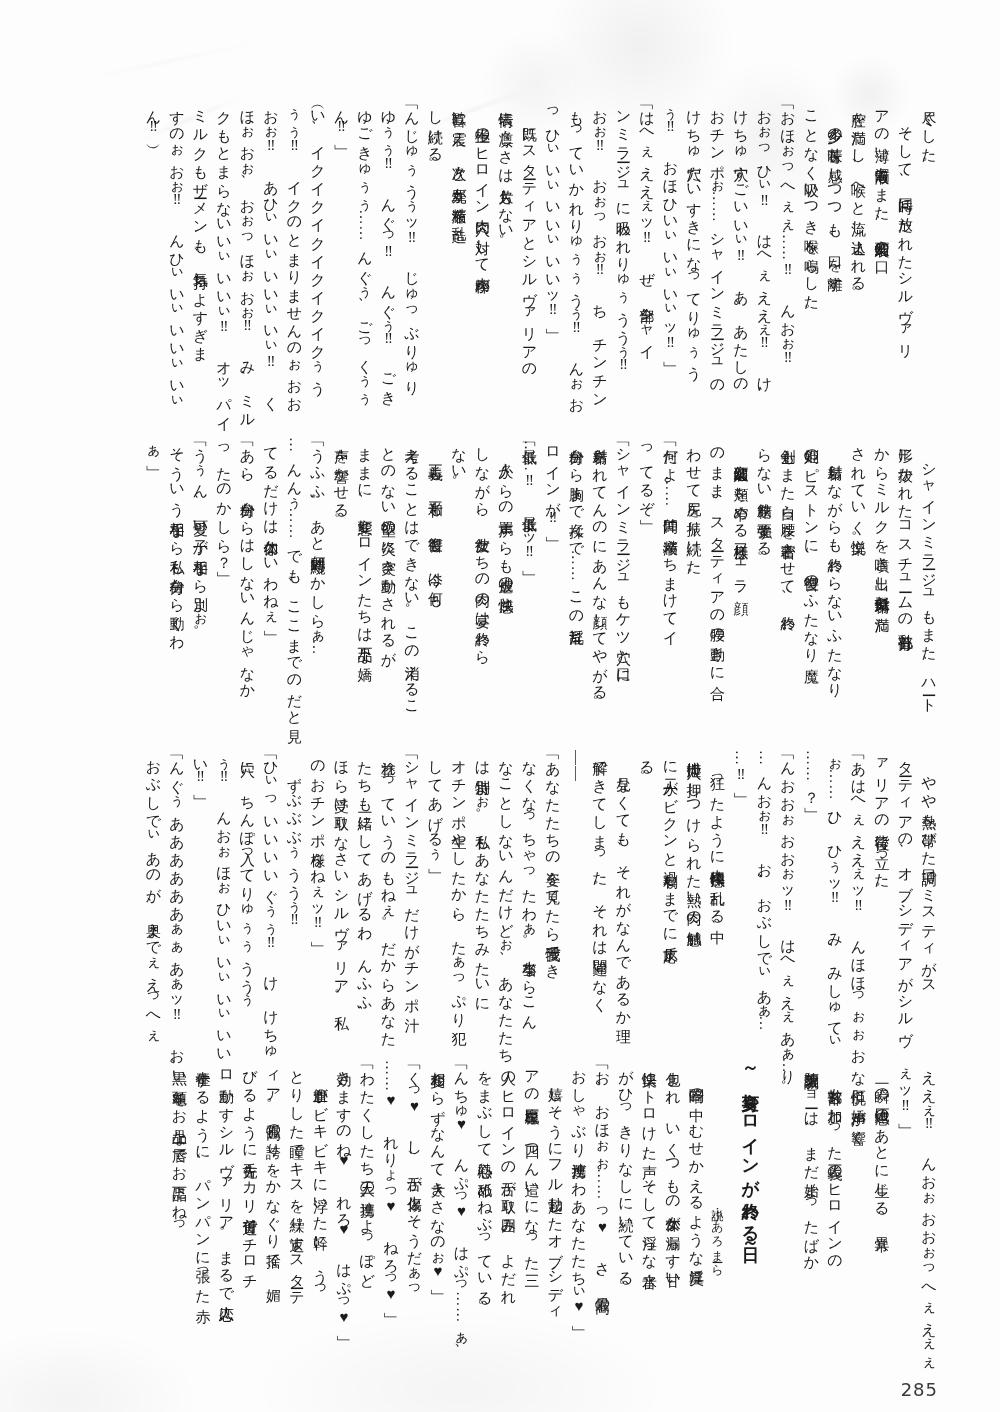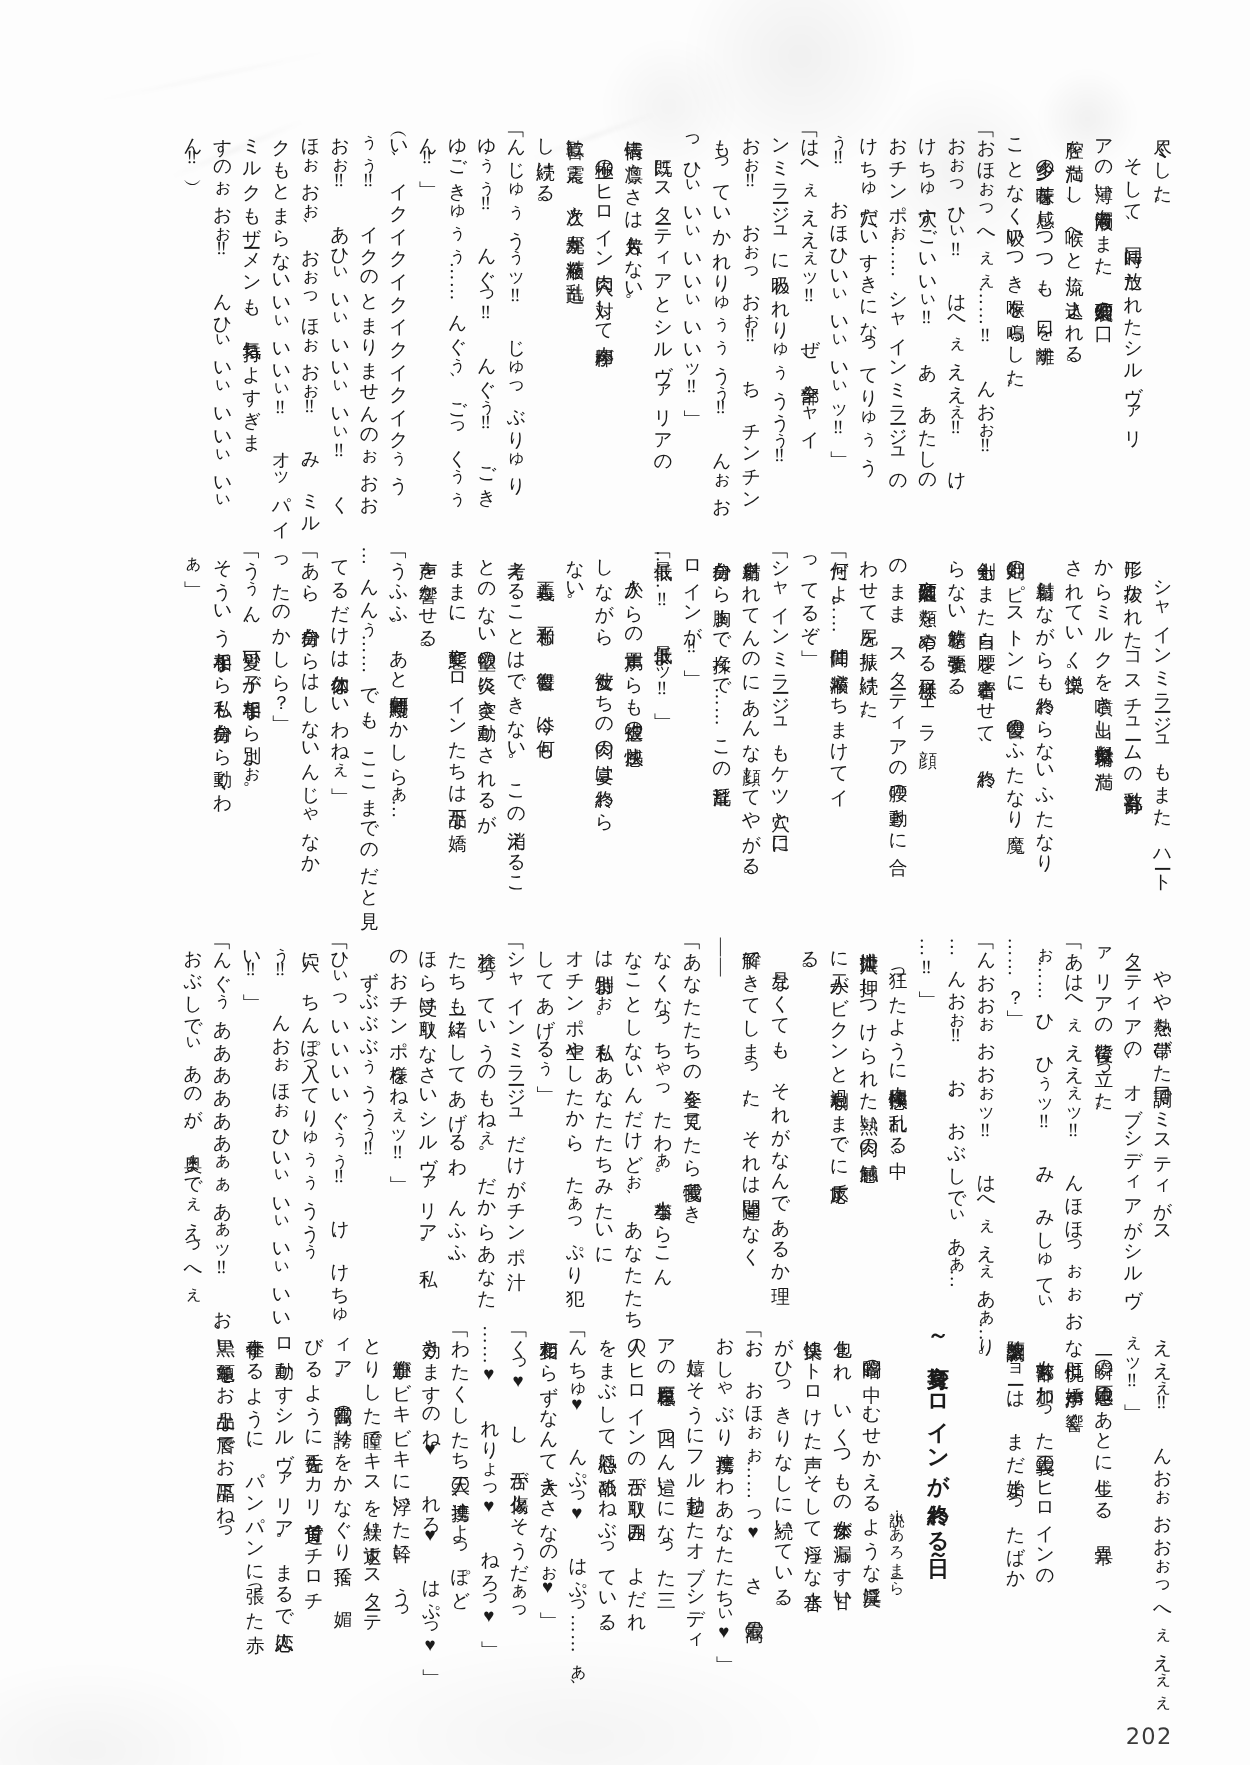--- a/index.html
+++ b/index.html
@@ -194,13 +194,13 @@
     <div class="col">効きますのね♥　れろ♥　はぷっ♥」</div>
     <div class="col">　血管がビキビキに浮いた幹に、うっ</div>
     <div class="col">とりした瞳でキスを繰り返すスターテ</div>
     <div class="col">ィア。孤高の誇りをかなぐり捨て、媚</div>
     <div class="col">びるように舌先をカリ首付近でチロチ</div>
     <div class="col">ロ動かすシルヴァリア。まるで恋人に</div>
     <div class="col">奉仕するように、パンパンに張った赤</div>
     <div class="col">黒い亀頭をお上品な唇でお下品にねっ</div>
   </div>
 
-<div class="page-number">202</div>
+<div class="page-number">285</div>
 
 </body></html>

